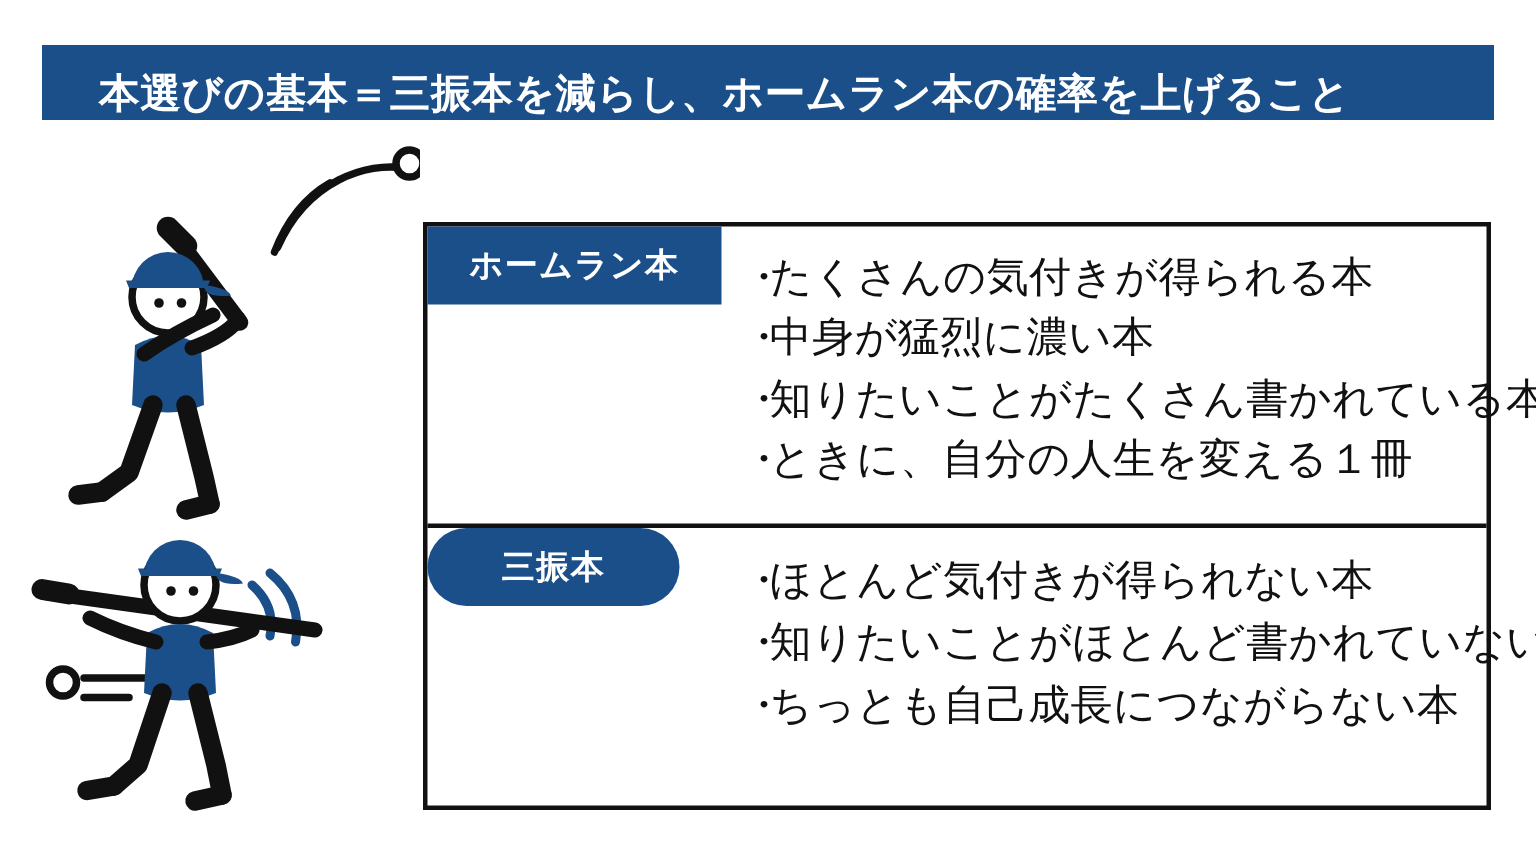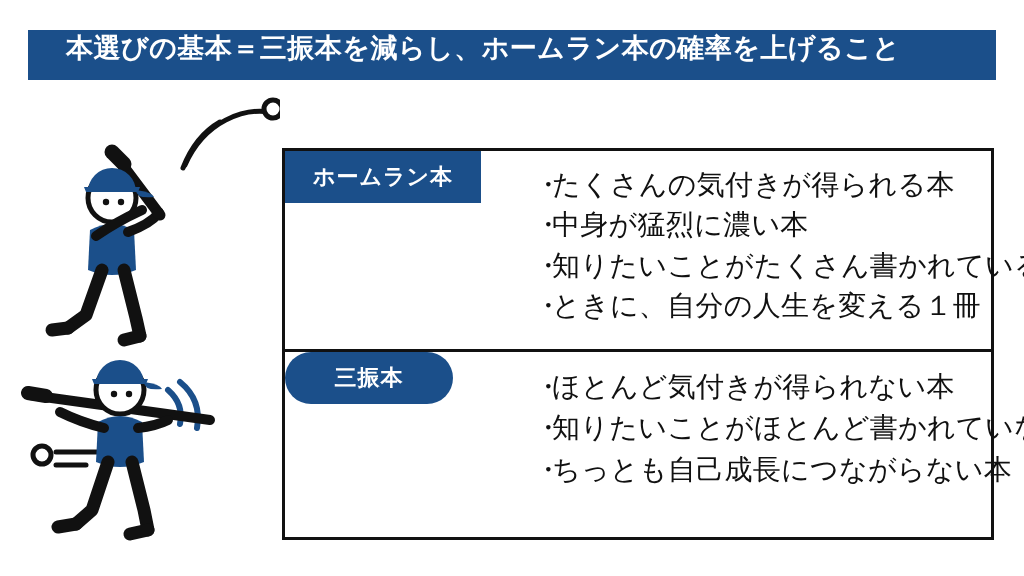--- a/index.html
+++ b/index.html
@@ -19,21 +19,21 @@
   
   .title-bar {
     position: absolute;
     left: 28px;
     top: 30px;
     width: 968px;
     height: 50px;
     background: #1d4e89;
     background: #1b4f8a;
     display: flex;
-    align-items: flex-start;
+    align-items: flex-end;
     box-sizing: border-box;
     padding-left: 38px;
   }
   .title-bar .title-text {
     color: #ffffff;
     font-size: 27px;
     font-weight: bold;
     letter-spacing: 0.5px;
     white-space: nowrap;
   }
@@ -65,21 +65,20 @@
     flex: 1 1 auto;
     position: relative;
   }
   .table-row.first {
     border-bottom: 3px solid #111111;
     flex: 0 0 198px;
   }
   .label-cell {
     flex: 0 0 196px;
     position: relative;
-    padding-left: 39px;
   }
   .label-box {
     position: absolute;
     left: 0;
     top: 0;
     width: 196px;
     height: 52px;
     background: #1b4f8a;
     color: #ffffff;
     font-size: 22px;

